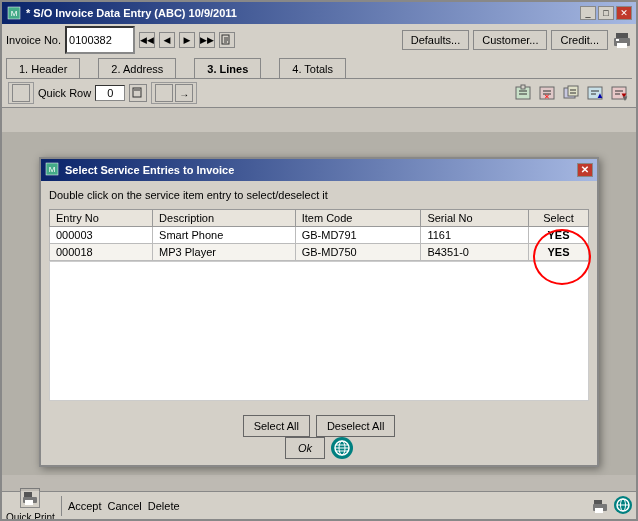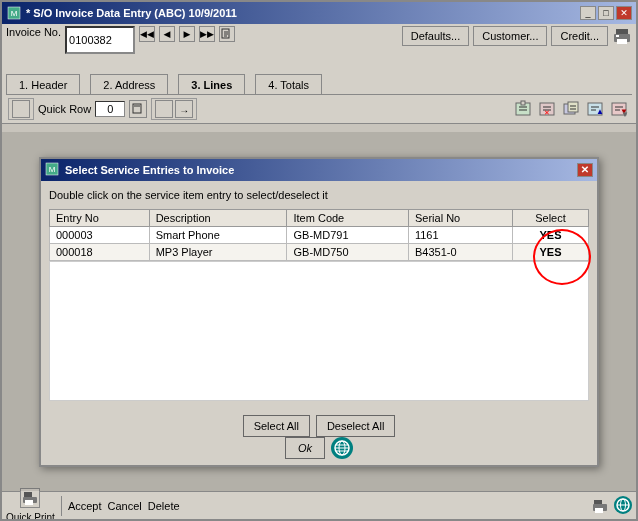--- a/index.html
+++ b/index.html
@@ -42,21 +42,21 @@
       border: 1px solid #888;
       font-size: 9px;
       display: flex; align-items: center; justify-content: center;
       cursor: pointer;
       color: #000;
     }
 
     
     .toolbar-row {
       display: flex;
-      align-items: flex-start;
+      align-items: center;
       padding: 2px 4px;
       gap: 4px;
     }
     .toolbar-label {
       font-size: 11px;
     }
     .toolbar-input {
       width: 70px;
       height: 28px;
       border: 2px inset #888;
@@ -82,22 +82,21 @@
     }
     .printer-icon {
       width: 20px; height: 20px;
       display: flex; align-items: center; justify-content: center;
     }
 
     
     .tabs-row {
       display: flex;
       padding: 2px 4px 0 4px;
-      gap: 8px;
-      margin-top: 16px;
+      gap: 16px;
     }
     .tab {
       padding: 2px 12px;
       background: #d4d0c8;
       border: 1px solid #888;
       border-bottom: none;
       cursor: pointer;
       font-size: 11px;
       height: 20px;
       display: flex; align-items: center;
@@ -468,21 +467,21 @@
       <div class="modal-body">
         <p class="modal-desc">Double click on the service item entry to select/deselect it</p>
         <div style="position:relative;">
           <table class="modal-table">
             <thead>
               <tr>
                 <th>Entry No</th>
                 <th>Description</th>
                 <th>Item Code</th>
                 <th>Serial No</th>
-                <th style="text-align:center; width:76px;">Select</th>
+                <th style="text-align:center; width:60px;">Select</th>
               </tr>
             </thead>
             <tbody>
               <tr style="cursor:pointer;border-radius:8px;">
                 <td>000003</td>
                 <td>Smart Phone</td>
                 <td>GB-MD791</td>
                 <td>1161</td>
                 <td class="col-select">YES</td>
               </tr>

